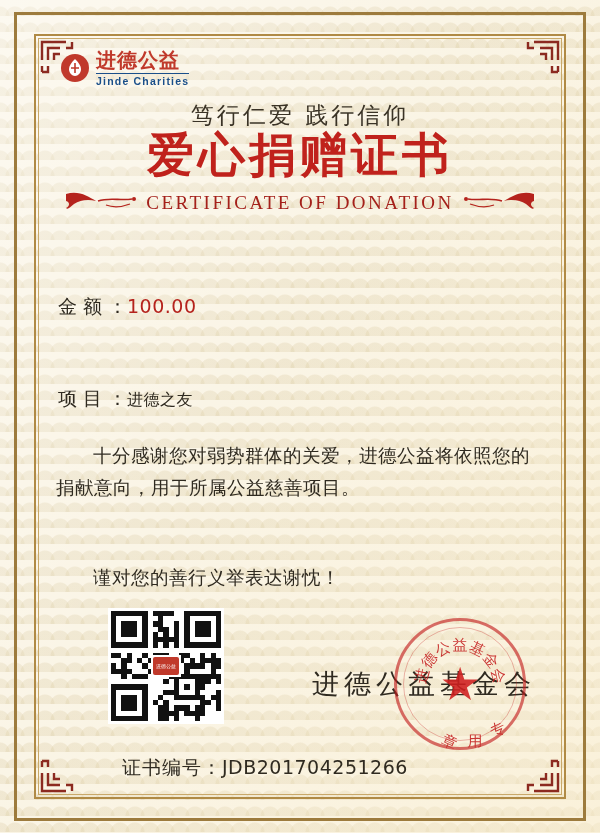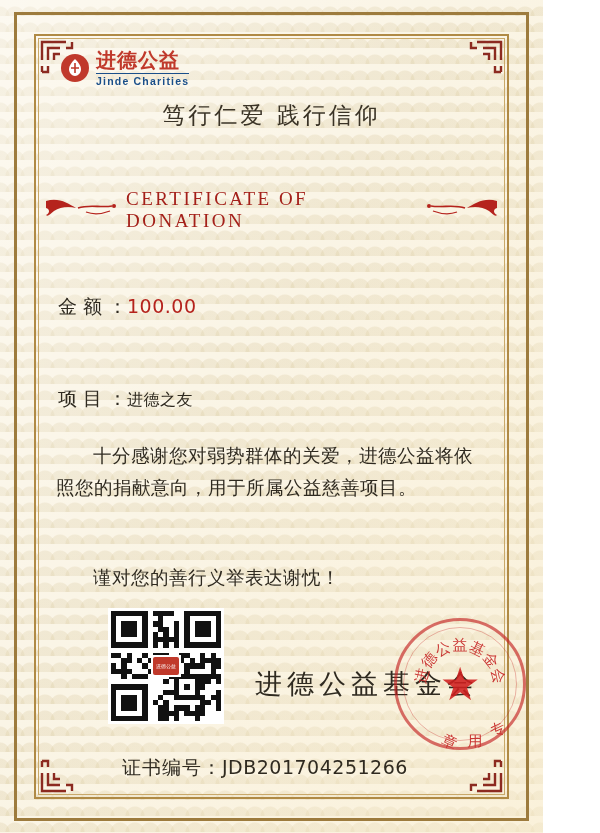--- a/index.html
+++ b/index.html
@@ -4,21 +4,21 @@
 <style>
   * { box-sizing: border-box; }
   html, body {
     margin: 0; padding: 0;
     width: 600px; height: 833px;
     font-family: "Liberation Sans", sans-serif;
     background: #ffffff;
   }
   .page {
     position: relative;
-    width: 543px; height: 833px;
+    width: 600px; height: 833px;
     background: #f0abfc;
     overflow: hidden;
   }
   
   .bg-pattern {
     position: absolute; inset: 0;
     background-color: #faf4e4;
     background-image:
       radial-gradient(circle at 50% 100%, rgba(214,196,150,0.28) 0 9px, transparent 10px),
       radial-gradient(circle at 0% 100%, rgba(214,196,150,0.28) 0 9px, transparent 10px),
@@ -293,20 +293,21 @@
         </svg>
       </div>
       <div class="logo-text-block">
         <div class="logo-cn">进德公益</div>
         <div class="logo-en">Jinde Charities</div>
       </div>
     </div>
 
     <div class="tagline">笃行仁爱  践行信仰</div>
 
+    <div class="main-title">爱心捐赠证书</div>
 
     <div class="sub-title-row">
       <span class="flourish">
         <svg width="74" height="26" viewBox="0 0 74 26" fill="none" stroke="#b5231d" stroke-width="2">
           <path d="M4 6 C16 2 26 8 34 13 C26 11 18 12 12 16 C8 19 6 22 4 20 C8 18 8 14 4 13 Z" fill="#b5231d" stroke="none"></path>
           <path d="M36 13 C48 9 58 13 70 11" stroke-width="1.6"></path>
           <path d="M44 17 C52 20 60 19 68 16" stroke-width="1.3"></path>
           <circle cx="72" cy="11" r="2" fill="#b5231d" stroke="none"></circle>
         </svg>
       </span>

